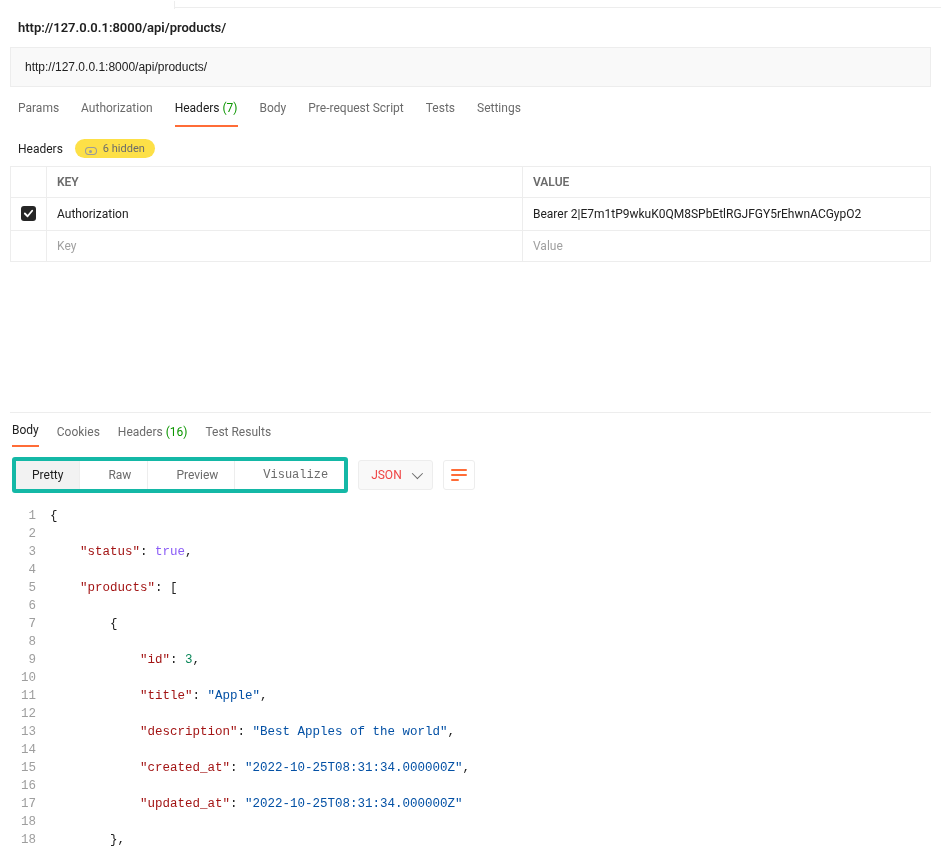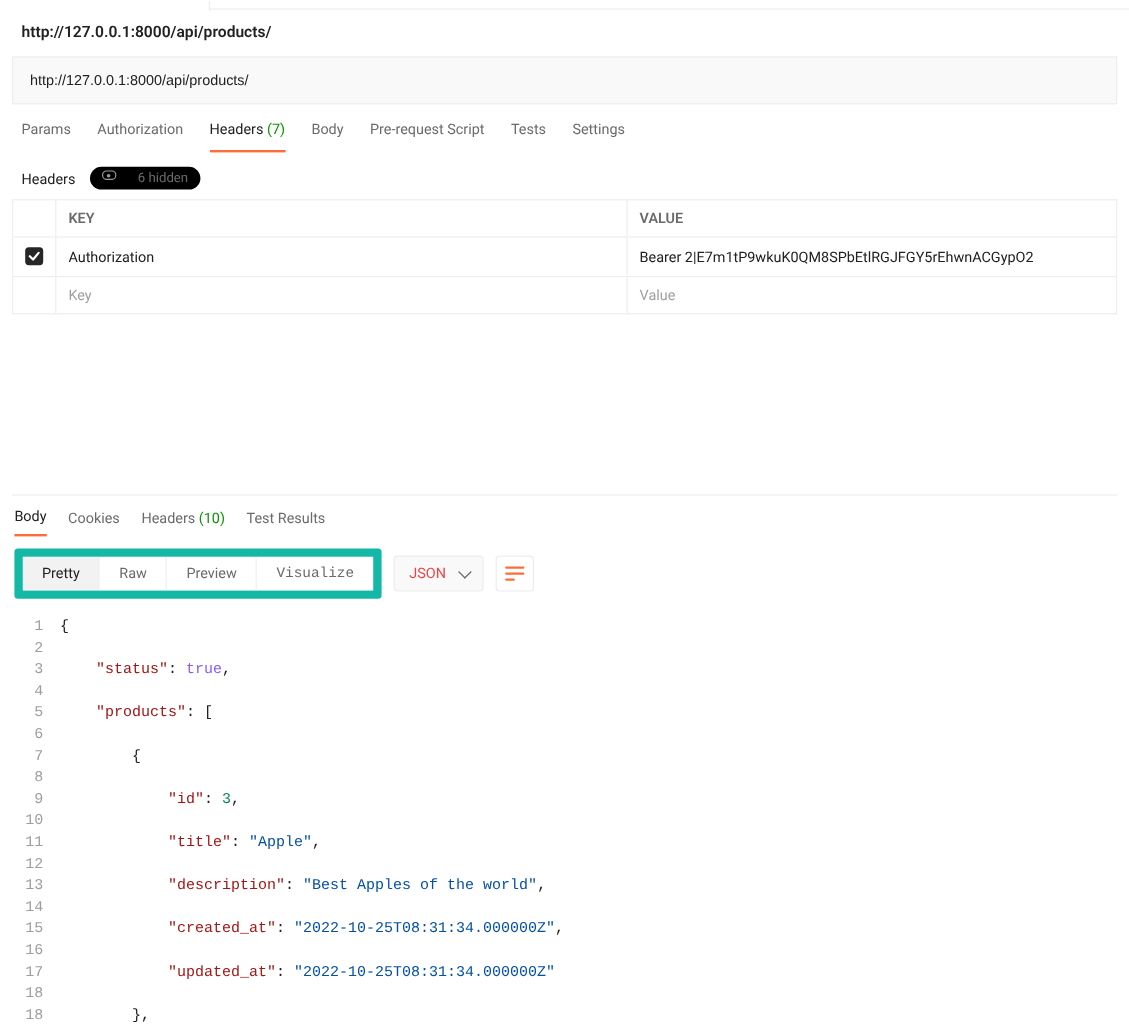--- a/index.html
+++ b/index.html
@@ -90,23 +90,23 @@
   .headers-sub {
     display: flex;
     align-items: center;
     gap: 12px;
     padding: 8px 18px;
     font-size: 12px;
     color: #212121;
   }
   .hidden-badge {
     display: inline-flex;
-    align-items: flex-start;
-    gap: 18px;
-    background: #000000;
+    align-items: flex-end;
+    gap: 6px;
+    background: #fde047;
     border-radius: 12px;
     padding: 3px 10px;
     font-size: 11px;
     color: #6b6b6b;
     cursor: pointer;
   }
   .eye-icon {
     width: 12px; height: 8px;
     border: 1px solid #9a9a9a;
     border-radius: 60% / 100%;
@@ -157,23 +157,24 @@
   .resp-tab { padding-bottom: 8px; cursor: pointer; }
   .resp-tab.active { color: #212121; border-bottom: 2px solid #ff6c37; }
   .resp-toolbar {
     display: flex;
     gap: 10px;
     align-items: center;
     padding: 10px 12px;
   }
   .view-group {
     display: flex;
-    border: 7px solid #14b8a6;
+    border: 4px solid #14b8a6;
     border-radius: 3px;
     overflow: hidden;
+    gap: 12px;
   }
   .view-btn {
     padding: 7px 16px;
     font-size: 12px;
     color: #6b6b6b;
     cursor: pointer;
     background: #ffffff;
     border-right: 1px solid #ededed;
   }
   .view-btn:last-child { border-right: none; font-family: Liberation Mono, monospace; }
@@ -291,21 +292,21 @@
   </table>
 
 <div class="spacer"></div>
 <div class="resp-divider"></div>
 
 <div class="resp-tabs">
   <div class="resp-tab active">Body</div>
   <div class="resp-tab">Cookies</div>
   <div class="resp-tab">
     <span>Headers</span>
-    <span class="count">(10)</span>
+    <span class="count">(16)</span>
   </div>
   <div class="resp-tab">Test Results</div>
 </div>
 
 <div class="resp-toolbar">
   <div class="view-group">
     <div class="view-btn active">Pretty</div>
     <div class="view-btn">Raw</div>
     <div class="view-btn">Preview</div>
     <div class="view-btn">Visualize</div>

